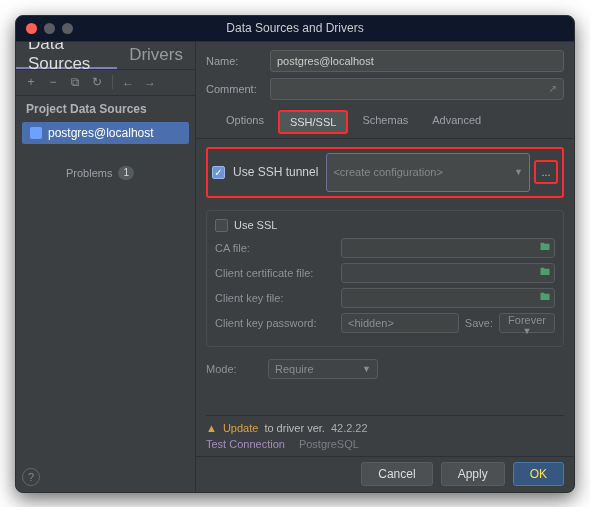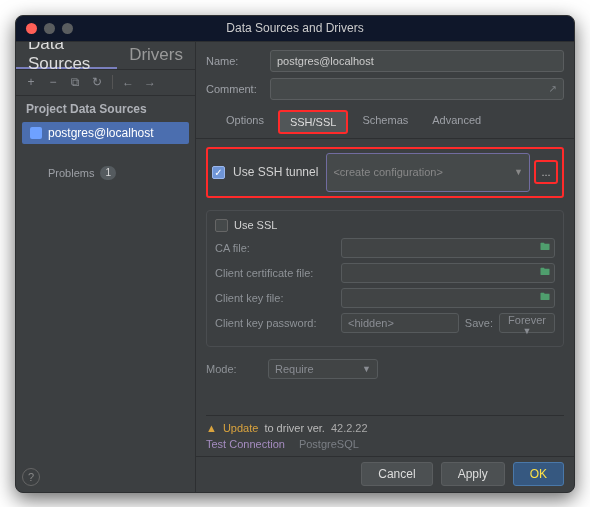--- a/index.html
+++ b/index.html
@@ -15,21 +15,21 @@
   .sidebar { width:180px; border-right:1px solid #2d2f31; display:flex; flex-direction:column; padding:0;}
   .side-tabs { display:flex; border-bottom:1px solid #2d2f31; height:28px;}
   .side-tab { padding:0 12px; display:flex; align-items:center; font-size:17px; color:#999; cursor:pointer;}
   .side-tab.active { color:#ddd; border-bottom:2px solid #7a7fbd;}
   .toolbar-row { display:flex; align-items:center; gap:4px; height:26px; padding:0 6px; border-bottom:1px solid #2d2f31; color:#8a8d93;}
   .tb-ic { width:18px; height:18px; display:flex; align-items:center; justify-content:center; font-size:12px; color:#8a8d93; cursor:pointer;}
   .tb-sep { width:1px; height:14px; background:#555; margin:0 2px;}
   .section-title { padding:6px 10px 4px; color:#aeb1b7; font-size:12px; font-weight:600;}
   .ds-item { margin:2px 6px; padding:4px 8px; display:flex; align-items:center; gap:6px; background:#4b6eaf; border-radius:2px; color:#fff; font-size:12px;}
   .ds-icon { width:12px; height:12px; background:#6ea1ff; border-radius:2px;}
-  .problems { padding:6px 32px; display:flex; align-items:center; gap:6px; color:#9da0a6; font-size:11px; margin-top:14px;}
+  .problems { padding:6px 18px; display:flex; align-items:center; gap:6px; color:#9da0a6; font-size:11px; margin-top:14px;margin-left:32px;}
   .badge { background:#555b5f; color:#ddd; border-radius:8px; padding:0 5px; font-size:10px; line-height:14px;}
   .side-spacer{flex:1;}
   .help-ic { width:18px;height:18px;border:1px solid #666; border-radius:50%; display:flex;align-items:center;justify-content:center; margin:6px; color:#888; font-size:11px;cursor:pointer;}
   .main { flex:1; display:flex; flex-direction:column; min-width:0;}
   .form-rows { padding:8px 10px 4px; border-bottom:1px solid #2d2f31;}
   .form-row { display:flex; align-items:center; gap:8px; margin-bottom:6px;}
   .lbl { width:56px; color:#9da0a6; font-size:11px;}
   .field { flex:1; height:22px; background:#45494a; border:1px solid #5a5d5f; border-radius:3px; padding:0 6px; color:#ccc; font-size:11px; display:flex; align-items:center; position:relative;}
   .field.comment::after{content:"↗"; position:absolute; right:6px; color:#7f8388; font-size:10px;}
   .inner-tabs { display:flex; gap:4px; padding:4px 10px 0;}

